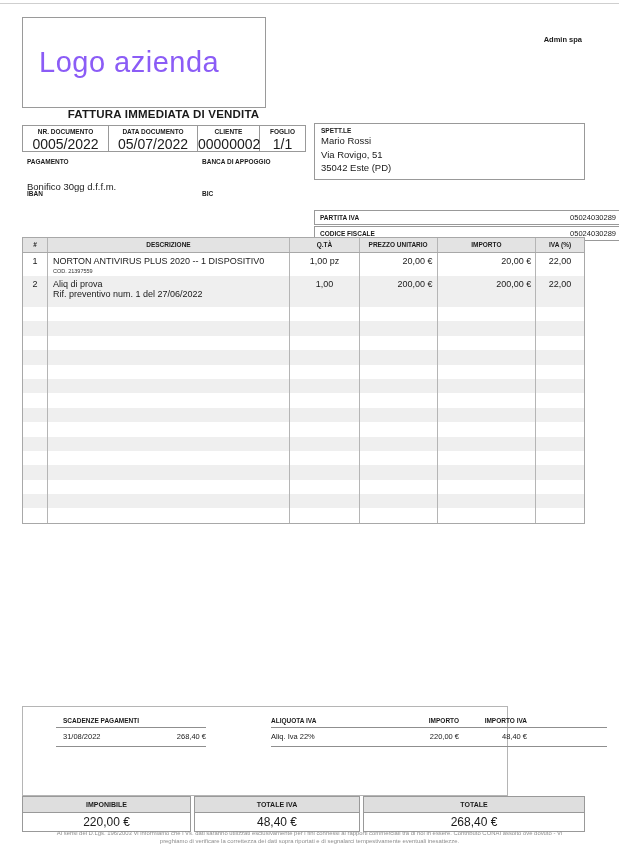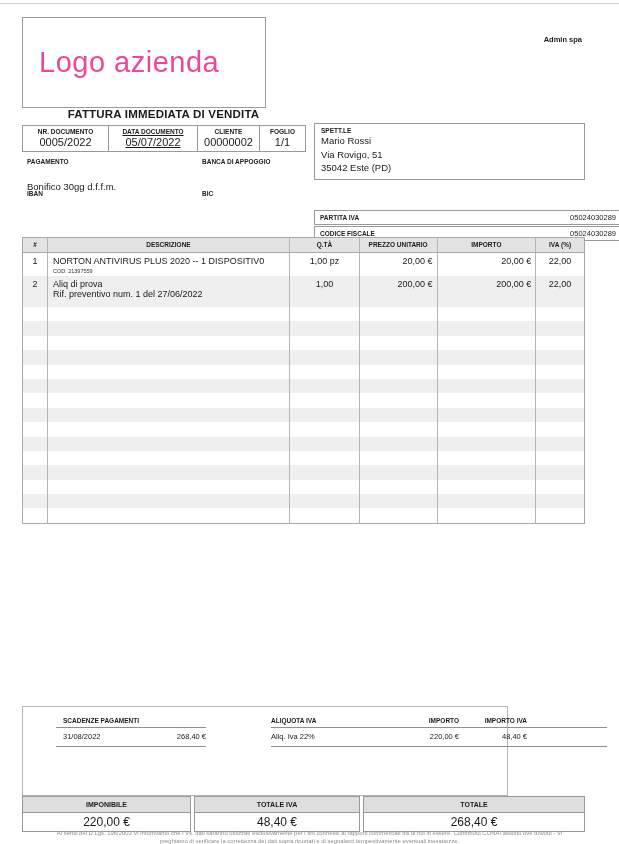--- a/index.html
+++ b/index.html
@@ -10,32 +10,32 @@
     font-family:"Liberation Sans", sans-serif; color:#1a1a1a;
   }
   .top-hairline { position:absolute; top:3px; left:0; width:619px; height:0; border-top:1px solid #cfcfcf; }
 
   .admin-name { position:absolute; top:35px; right:37px; font-size:7.5px; font-weight:bold; }
 
   .logo-box {
     position:absolute; left:22px; top:17px; width:244px; height:91px;
     border:1px solid #9a9a9a; display:flex; align-items:center; padding-left:16px;
   }
-  .logo-text { font-size:29px; color:#ec4899; letter-spacing:0.5px; }
+  .logo-text { font-size:29px; color:#8b5cf6; letter-spacing:0.5px; }
 
   .doc-title { position:absolute; left:22px; top:108px; width:283px; text-align:center;
     font-size:11.5px; font-weight:bold; letter-spacing:0.2px; }
 
   .doc-table { position:absolute; left:22px; top:125px; width:284px; height:27px;
     border:1px solid #999; display:flex; }
   .doc-cell { border-right:1px solid #999; text-align:center; padding-top:2px; }
   .doc-cell:last-child { border-right:none; }
-  .doc-cell.c0{width:86px;} .doc-cell.c1{width:89px;text-decoration:underline;} .doc-cell.c2{width:62px;} .doc-cell.c3{width:45px;}
+  .doc-cell.c0{width:86px;} .doc-cell.c1{width:89px;} .doc-cell.c2{width:62px;} .doc-cell.c3{width:45px;}
   .doc-label { font-size:6.5px; font-weight:bold; }
-  .doc-value { font-size:11px; margin-top:1px; }
+  .doc-value { font-size:14px; margin-top:1px; }
 
   .fld-label { position:absolute; font-size:6.5px; font-weight:bold; }
   .fld-value { position:absolute; font-size:9.5px; }
 
   .spett-box { position:absolute; left:314px; top:123px; width:271px; height:57px;
     border:1px solid #999; padding:3px 6px; }
   .spett-label { font-size:6.5px; font-weight:bold; }
   .spett-line { font-size:9.5px; line-height:13.5px; }
 
   .tax-row { position:absolute; left:314px; width:308px; height:15px; border:1px solid #999;

